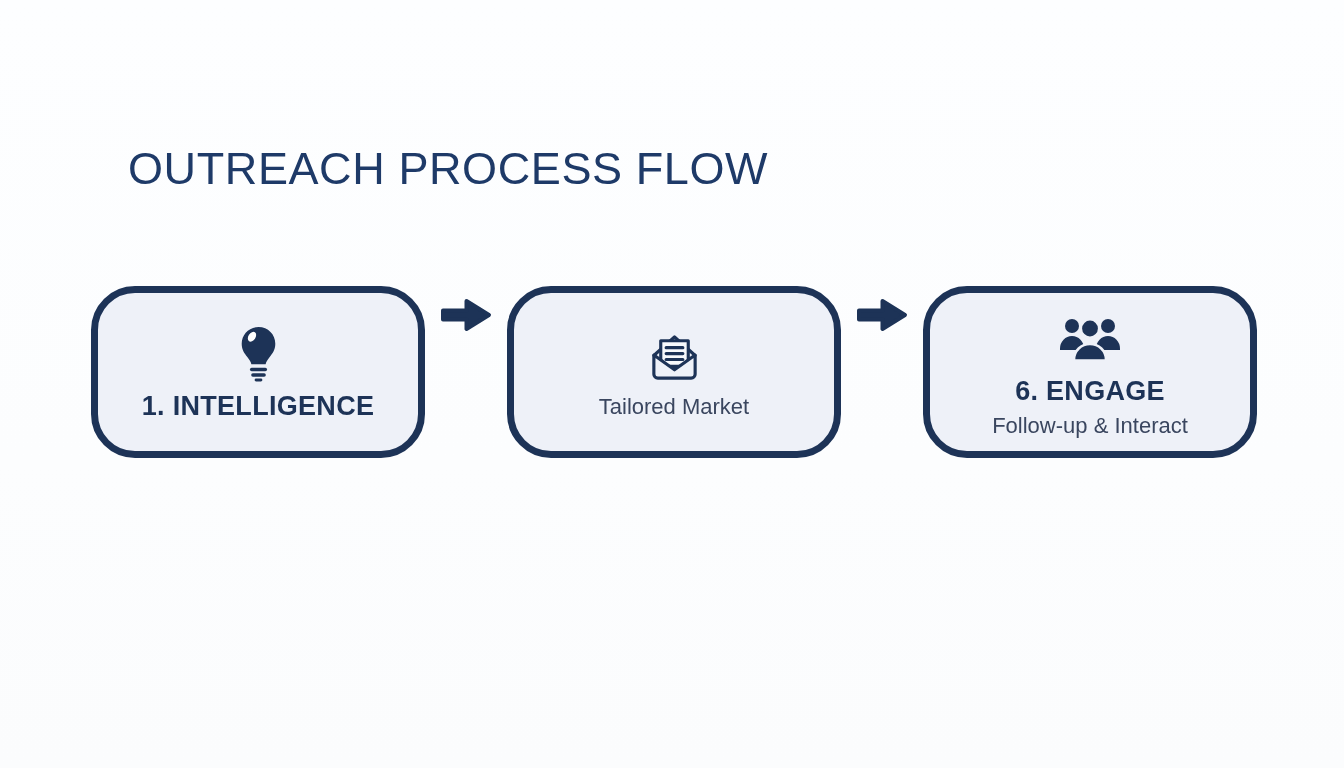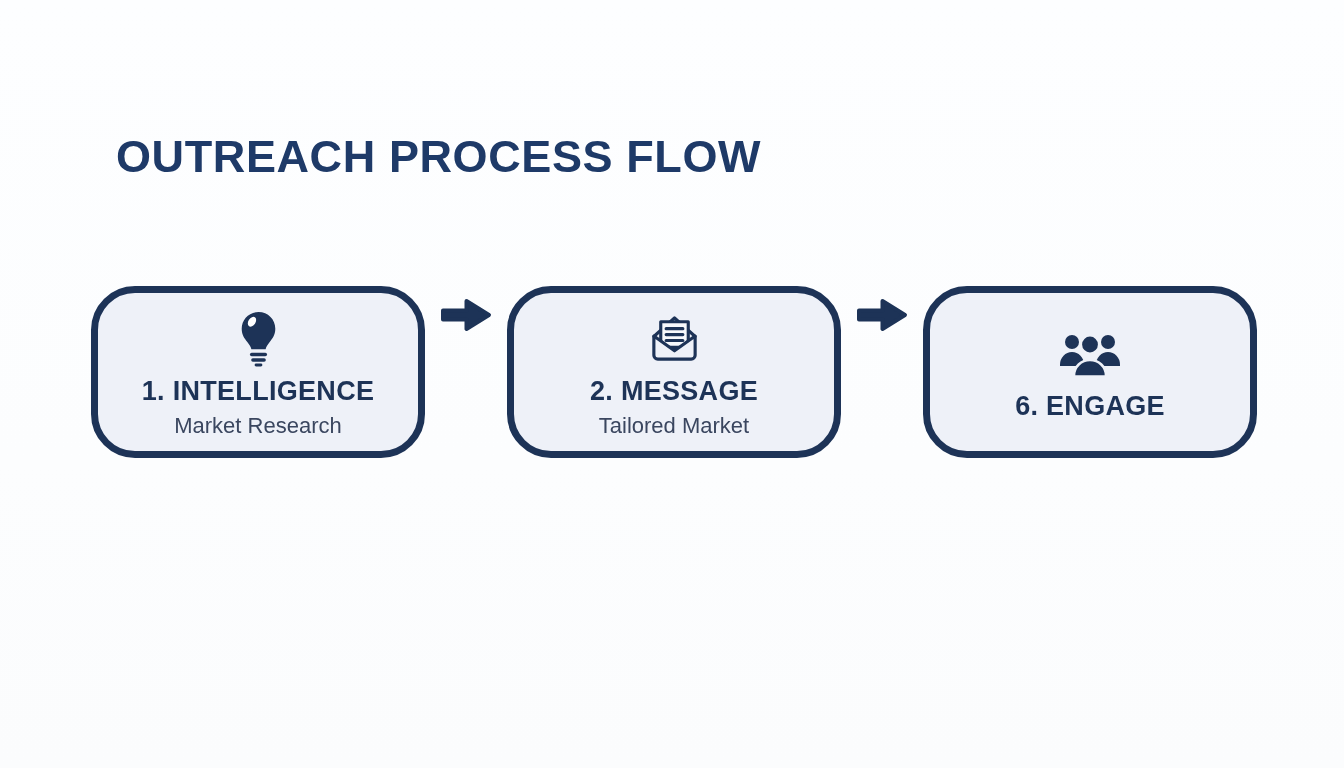--- a/index.html
+++ b/index.html
@@ -15,23 +15,23 @@
     position:relative;
     width:1344px;height:768px;
     background:var(--background);
     background-image:linear-gradient(180deg,#fdfeff 0%,#fcfdfe 60%,#fbfcfd 100%);
     font-family:"Liberation Sans", sans-serif;
     overflow:hidden;
   }
   .page-title{
     position:absolute;
     left:112px;top:127px;
-    margin:4px;
+    margin:16px;
     font-size:45px;
-    font-weight:700;
+    font-weight:400;
     letter-spacing:0.6px;
     color:var(--title);
   }
   .flow{
     position:absolute;
     left:91px;top:286px;
     display:flex;
     align-items:flex-start;
   }
   .step{
@@ -99,41 +99,39 @@
       <span class="icon">
         <svg viewBox="0 0 36 55" width="37" height="56" aria-hidden="true">
           <path class="bulb-fill" d="M18 1 C8.6 1 1.5 8.3 1.5 17.4 c0 6 2.9 9.7 5.5 13 2 2.6 3.6 4.6 4 7.2 h14 c0.4-2.6 2-4.6 4-7.2 2.6-3.3 5.5-7 5.5-13 C34.5 8.3 27.4 1 18 1 Z"></path>
           <ellipse class="bulb-highlight" cx="11.6" cy="10.6" rx="3.5" ry="5.3" transform="rotate(33 11.6 10.6)"></ellipse>
           <rect class="bulb-fill" x="9.6" y="41" width="16.8" height="3.4" rx="1.7"></rect>
           <rect class="bulb-fill" x="10.8" y="46.4" width="14.4" height="3.4" rx="1.7"></rect>
           <rect class="bulb-fill" x="14.2" y="51.6" width="7.6" height="2.8" rx="1.4"></rect>
         </svg>
       </span>
       <div class="step-heading">1. INTELLIGENCE</div>
-      <div class="step-sub">Market Research</div>
     </div>
 
     <span class="arrow">
       <svg viewBox="0 0 54 42" width="54" height="42" aria-hidden="true">
         <path class="arrow-shape" d="M4 16.5 h23.5 V7 L50 21 27.5 35 V25.5 H4 Z"></path>
       </svg>
     </span>
 
     <div class="step">
       <span class="icon">
         <svg viewBox="0 0 58 58" width="57" height="57" aria-hidden="true">
           <path class="env-stroke" d="M8 27 L29 8 L50 27"></path>
           <g>
             <rect class="env-letter" x="15" y="12" width="28" height="26"></rect>
             <path class="env-stroke" d="M20.5 19 H37.5 M20.5 25 H37.5 M20.5 31 H37.5"></path>
           </g>
           <path class="env-body" d="M8 26.5 V46 a4 4 0 0 0 4 4 H46 a4 4 0 0 0 4-4 V26.5 L29 41.5 Z"></path>
         </svg>
       </span>
-      <div class="step-heading">2. MESSAGE</div>
       <div class="step-sub">Tailored Market</div>
     </div>
 
     <span class="arrow">
       <svg viewBox="0 0 54 42" width="54" height="42" aria-hidden="true">
         <path class="arrow-shape" d="M4 16.5 h23.5 V7 L50 21 27.5 35 V25.5 H4 Z"></path>
       </svg>
     </span>
 
     <div class="step">
@@ -141,16 +139,17 @@
         <svg viewBox="0 0 62 47" width="62" height="47" aria-hidden="true">
           <circle class="ppl-fill" cx="13" cy="11" r="7"></circle>
           <path class="ppl-fill" d="M1 33.5 a12 12.5 0 0 1 24 0 v1.5 H1 Z"></path>
           <circle class="ppl-fill" cx="49" cy="11" r="7"></circle>
           <path class="ppl-fill" d="M37 33.5 a12 12.5 0 0 1 24 0 v1.5 H37 Z"></path>
           <circle class="ppl-front" cx="31" cy="13.5" r="9.2"></circle>
           <path class="ppl-front" d="M15 44.5 a16 15.5 0 0 1 32 0 v1 H15 Z"></path>
         </svg>
       </span>
       <div class="step-heading">6. ENGAGE</div>
+      <div class="step-sub">Follow-up &amp; Interact</div>
     </div>
 
   </div>
 </div>
 
 </body></html>

